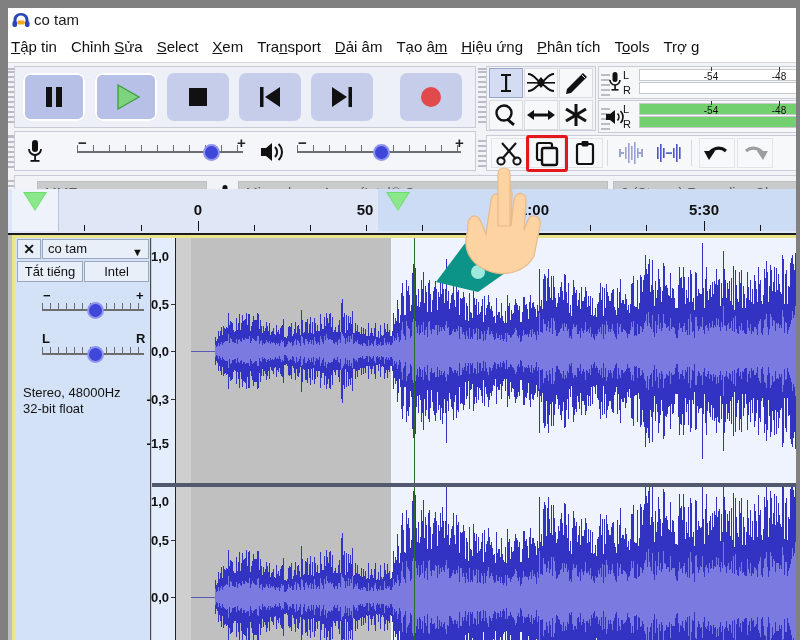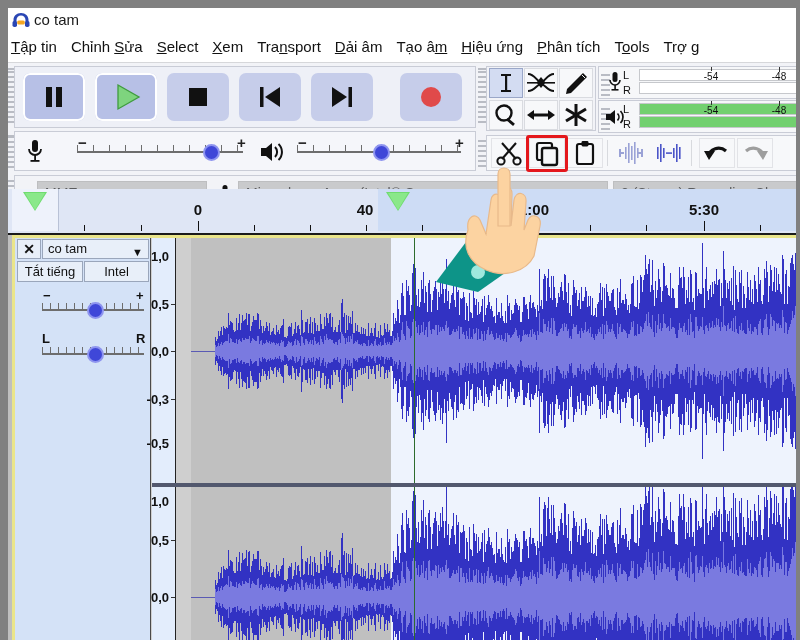--- a/index.html
+++ b/index.html
@@ -482,21 +482,21 @@
     </div>
   </div>
 
   <div class="ruler">
     <div class="ruler-head-box"></div>
     <div class="ruler-sel" style="left:374px;width:418px;"></div>
     <div class="pin-tri" style="left:19px;top:3px;"></div>
     <div class="pin-tri" style="left:382px;top:3px;"></div>
 
     <div class="rl-label" style="left:194px;">0</div>
-    <div class="rl-label" style="left:361px;">40</div>
+    <div class="rl-label" style="left:361px;">50</div>
     <div class="rl-label" style="left:530px;">1:00</div>
     <div class="rl-label" style="left:700px;">5:30</div>
 
     <div class="rl-tick" style="left:194px;top:32px;height:10px;"></div>
     <div class="rl-tick" style="left:530px;top:32px;height:10px;"></div>
     <div class="rl-tick" style="left:700px;top:32px;height:10px;"></div>
     <div class="rl-tick" style="left:80px;top:36px;height:6px;"></div>
     <div class="rl-tick" style="left:137px;top:36px;height:6px;"></div>
     <div class="rl-tick" style="left:250px;top:36px;height:6px;"></div>
     <div class="rl-tick" style="left:306px;top:36px;height:6px;"></div>
@@ -527,31 +527,35 @@
         <div class="slider-ticks" style="left:27px;top:65px;width:102px;background-image:repeating-linear-gradient(to right,#6d6d6d 0px,#6d6d6d 1px,transparent 1px,transparent 8px);height:7px;"></div>
         <div class="slider-track" style="left:27px;top:71px;width:102px;"></div>
         <div class="slider-thumb" style="left:72px;top:64px;"></div>
 
         <div class="pan-lbl" style="left:27px;top:93px;">L</div>
         <div class="pan-lbl" style="left:121px;top:93px;">R</div>
         <div class="slider-ticks" style="left:27px;top:109px;width:102px;background-image:repeating-linear-gradient(to right,#6d6d6d 0px,#6d6d6d 1px,transparent 1px,transparent 8px);height:7px;"></div>
         <div class="slider-track" style="left:27px;top:115px;width:102px;"></div>
         <div class="slider-thumb" style="left:72px;top:108px;"></div>
 
+        <div class="track-info">
+          <div>Stereo, 48000Hz</div>
+          <div>32-bit float</div>
+        </div>
       </div>
 
       <div class="vruler" style="left:137px;top:0;height:245px;">
         <div class="vr-num" style="top:18px;">1,0</div>
         <div class="vr-num" style="top:66px;">0,5</div>
         <div class="vr-dash" style="top:66px;"></div>
         <div class="vr-num" style="top:113px;">0,0</div>
         <div class="vr-dash" style="top:113px;"></div>
         <div class="vr-num" style="top:161px;">-0,3</div>
         <div class="vr-dash" style="top:161px;"></div>
-        <div class="vr-num" style="top:205px;">-0,5</div>
+        <div class="vr-num" style="top:205px;">-1,5</div>
       </div>
 
       <div class="wave-clip" style="left:176px;top:0;width:613px;height:245px;">
         <div class="wave-bg-unsel" style="left:0;width:613px;"></div>
         <div class="wave-bg-sel" style="left:0;width:200px;"></div>
         <div class="zeroline" style="left:0;top:113px;width:613px;"></div>
         <svg id="wave1" width="613" height="245" style="position:absolute;left:0;top:0;">
             <path d="M24 98.89139093385589L24 127.10860906614411M25 103.08009035234636L25 122.91990964765364M26 101.37591872739522L26 124.62408127260478M27 92.79336001480586L27 133.20663998519416M28 98.17771330467839L28 127.82228669532161M29 93.46489988959954L29 132.53510011040046M30 88.70988763331817L30 137.29011236668183M31 97.10737772494902L31 128.89262227505097M32 87.90432144528766L32 138.09567855471235M33 90.28137969389692L33 135.71862030610308M34 91.33993096905668L34 134.6600690309433M35 89.34848441879893L35 136.65151558120107M36 90.12538037548711L36 135.8746196245129M37 74.58857031035733L37 151.41142968964266M38 87.48279893278884L38 138.51720106721115M39 82.91597681780596L39 143.08402318219404M40 83.75894093357103L40 142.241059066429M41 84.71068358285498L41 141.28931641714502M42 91.6489538488664L42 134.3510461511336M43 93.67526691282782L43 132.32473308717218M44 93.17940247780786L44 132.82059752219214M45 80.26522530411745L45 145.73477469588255M46 91.59666692779281L46 134.4033330722072M47 84.61976085980511L47 141.38023914019487M48 75.92180691435946L48 150.07819308564052M49 91.67295160835285L49 134.32704839164714M50 85.16057020493598L50 140.839429795064M51 77.40365638055474L51 148.59634361944526M52 83.06040279253514L52 142.93959720746486M53 82.18488487861865L53 143.81511512138135M54 80.90863069430102L54 145.09136930569898M55 74.99941411003019L55 151.0005858899698M56 87.29403475199388L56 138.70596524800612M57 75.9706079582935L57 150.0293920417065M58 75.67921683377489L58 150.3207831662251M59 92.61546298400046L59 133.38453701599954M60 87.91271557197989L60 138.08728442802013M61 83.8893498612141L61 142.1106501387859M62 77.55073600211635L62 148.44926399788363M63 81.75772338935116L63 144.24227661064884M64 82.2995174024492L64 143.7004825975508M65 81.89827613120008L65 144.10172386879992M66 75.48047404311761L66 150.51952595688238M67 75.68742330903095L67 150.31257669096905M68 91.01800372652872L68 134.98199627347128M69 82.32982579860361L69 143.67017420139638M70 87.60023307535974L70 138.39976692464026M71 95.27680272214832L71 130.72319727785168M72 88.24438428341827L72 137.75561571658173M73 92.74412796241776L73 133.25587203758224M74 90.03422561199311L74 135.96577438800688M75 84.27338067460964L75 141.72661932539035M76 87.90926194431754L76 138.09073805568246M77 92.64955054851269L77 133.3504494514873M78 85.03013980730054L78 140.96986019269946M79 96.58117058331712L79 129.41882941668288M80 93.514391989816L80 132.485608010184M81 92.57047654083908L81 133.42952345916092M82 89.79921267875271L82 136.20078732124728M83 96.38777403259489L83 129.6122259674051M84 97.19370849561287L84 128.80629150438713M85 87.08454818635124L85 138.91545181364876M86 94.05697444365948L86 131.94302555634053M87 91.73033100713053L87 134.26966899286947M88 95.8379132853725L88 130.16208671462752M89 90.22603779525205L89 135.77396220474796M90 87.65817765053376L90 138.34182234946624M91 86.58983932761024L91 139.41016067238976M92 81.14639141572609L92 144.8536085842739M93 99.49965581949387L93 126.50034418050613M94 99.15702963002617L94 126.84297036997383M95 99.59779833583322L95 126.40220166416678M96 98.19578253199232L96 127.80421746800768M97 89.04489827442315L97 136.95510172557687M98 87.9483514740427L98 138.05164852595732M99 88.65261078707246L99 137.34738921292754M100 84.9231437833792L100 141.0768562166208M101 98.34944043219379L101 127.65055956780621M102 95.91186060009693L102 130.08813939990307M103 90.9090962546824L103 135.0909037453176M104 84.10477419009608L104 141.89522580990393M105 94.70333343341794L105 131.29666656658208M106 87.6430388493485L106 138.3569611506515M107 86.54184303073765L107 139.45815696926235M108 91.4759192544836L108 134.52408074551641M109 96.74014028327987L109 129.25985971672011M110 71.62468902801774L110 154.37531097198226M111 81.93780343583788L111 144.06219656416212M112 94.79972267100526L112 131.20027732899473M113 94.41370757484813L113 131.58629242515187M114 83.85742208463033L114 142.14257791536969M115 84.46256742843079L115 141.5374325715692M116 81.05917717975751L116 144.9408228202425M117 94.83018166522497L117 131.16981833477502M118 86.0041308850629L118 139.99586911493708M119 79.21272385857513L119 146.78727614142485M120 94.84442760204894L120 131.15557239795106M121 84.10401255787562L121 141.89598744212438M122 95.6911768747801L122 130.3088231252199M123 80.38045919676247L123 145.61954080323753M124 85.1916323940894L124 140.8083676059106M125 92.90212777369881L125 133.0978722263012M126 86.79793591845646L126 139.20206408154354M127 93.4153489989641L127 132.5846510010359M128 93.24798195757592L128 132.75201804242408M129 76.09239000057806L129 149.90760999942194M130 86.11356601872671L130 139.88643398127329M131 91.1642381967193L131 134.8357618032807M132 90.84871123931148L132 135.15128876068852M133 79.27247398146795L133 146.72752601853205M134 87.6720499661818L134 138.3279500338182M135 74.65123154539451L135 151.34876845460548M136 79.93346495214153L136 146.06653504785845M137 85.1489038395126L137 140.8510961604874M138 76.24432043941525L138 149.75567956058475M139 75.40871436700613L139 150.59128563299387M140 88.57535466353607L140 137.42464533646393M141 78.63111878312301L141 147.36888121687699M142 93.52692838501078L142 132.4730716149892M143 91.7624561313462L143 134.2375438686538M144 89.44667096152034L144 136.55332903847966M145 93.55181298661994L145 132.44818701338005M146 93.5083639314077L146 132.4916360685923M147 86.76918228789404L147 139.23081771210596M148 82.4383270569143L148 143.56167294308568M149 93.70035541830103L149 132.29964458169897M150 64.93829549394007L150 161.06170450605993M151 60.53023767357833L151 165.4697623264217M152 78.6670339239139L152 147.3329660760861M153 75.31302463466488L153 150.68697536533512M154 94.74540214509511L154 131.2545978549049M155 76.67026961987952L155 149.32973038012048M156 92.24780332912255L156 133.75219667087745M157 77.89920772723639L157 148.1007922727636M158 85.21493117863581L158 140.78506882136418M159 78.94158816437407L159 147.05841183562592M160 85.93011469065357L160 140.06988530934643M161 73.06025824232776L161 152.93974175767224M162 95.48459267339358L162 130.5154073266064M163 95.02526082083733L163 130.97473917916267M164 85.22494028054533L164 140.77505971945467M165 93.18322581596654L165 132.81677418403348M166 86.58188260019766L166 139.41811739980233M167 94.20715701770213L167 131.79284298229788M168 94.24540715790599L168 131.754592842094M169 95.83778584169079L169 130.1622141583092M170 89.15695022177958L170 136.8430497782204M171 96.31309619340003L171 129.68690380659996M172 90.1926960696864L172 135.8073039303136M173 95.59380087768217L173 130.40619912231784M174 91.35969283661294L174 134.64030716338706M175 98.16577786174022L175 127.83422213825978M176 97.82069216272804L176 128.17930783727198M177 85.01616420295L177 140.98383579705M178 98.4162843297775L178 127.5837156702225M179 95.0791877209832L179 130.92081227901681M180 89.89111802578519L180 136.1088819742148M181 95.08517502511944L181 130.91482497488056M182 97.68773856214733L182 128.31226143785267M183 90.43777345937751L183 135.56222654062248M184 85.28550970575904L184 140.71449029424096M185 98.70949525243864L185 127.29050474756136M186 98.55546983228852L186 127.44453016771148M187 92.77025890861087L187 133.22974109138914M188 99.50699663487343L188 126.49300336512657M189 86.50232245651104L189 139.49767754348895M190 96.59294192895707L190 129.40705807104294M191 98.36520351089204L191 127.63479648910796M192 96.8975675912609L192 129.1024324087391M193 85.07697861608617L193 140.92302138391383M194 90.8843142842584L194 135.11568571574162M195 94.01540370914914L195 131.98459629085085M196 85.98807152190233L196 140.01192847809767M197 93.50219343810102L197 132.49780656189898M198 92.14038235677502L198 133.85961764322496M199 98.24963949280577L199 127.75036050719423M200 97.73109182522624L200 128.26890817477374M201 92.94967032912025L201 133.05032967087973M202 75.23791391911439L202 150.7620860808856M203 85.54213839958112L203 140.45786160041888M204 80.23175827440889L204 145.7682417255911M205 82.91976329342845L205 143.08023670657155M206 61.867224411751614L206 164.1327755882484M207 71.22319068963972L207 154.77680931036028M208 85.33183014243608L208 140.66816985756392M209 76.77897647553606L209 149.22102352446393M210 54.53298342101942L210 171.46701657898058M211 44.62260324299514L211 181.37739675700487M212 57.88665950804113L212 168.11334049195887M213 76.63586456978283L213 149.36413543021717M214 77.27026104300865L214 148.72973895699135M215 41.96438509406519L215 184.0356149059348M216 53.24341854769977L216 172.75658145230022M217 48.44879443700623L217 177.55120556299377M218 56.915429438133145L218 169.08457056186685M219 73.01481638381009L219 152.98518361618991M220 66.51843042335628L220 159.48156957664372M221 34.999486054957L221 191.000513945043M222 26.187010825025112L222 199.8129891749749M223 2.3981831827724136L223 223.6018168172276M224 29.95409931429549L224 196.0459006857045M225 56.675847482632435L225 169.32415251736757M226 67.78123273134653L226 158.21876726865347M227 51.45470230571643L227 174.54529769428356M228 68.92347615127441L228 157.07652384872557M229 63.84108318391193L229 162.15891681608807M230 41.98624976334379L230 184.01375023665622M231 50.582818402854905L231 175.4171815971451M232 34.164810676490774L232 191.8351893235092M233 64.90822012083308L233 161.09177987916692M234 47.910243154986276L234 178.0897568450137M235 54.27698793150938L235 171.72301206849062M236 73.82522176336283L236 152.17477823663717M237 44.58613929869429L237 181.4138607013057M238 41.957239192640344L238 184.04276080735966M239 55.707320092957104L239 170.2926799070429M240 73.75750703252751L240 152.2424929674725M241 61.923273325517584L241 164.07672667448242M242 52.791138369232904L242 173.2088616307671M243 48.71334318743732L243 177.28665681256268M244 43.40112645019779L244 182.5988735498022M245 50.989604220108795L245 175.0103957798912M246 71.50576309580097L246 154.49423690419903M247 54.35146567488255L247 171.64853432511745M248 59.21073564644384L248 166.78926435355618M249 44.254786499486414L249 181.7452135005136M250 56.189660851884106L250 169.8103391481159M251 39.90818343486437L251 186.09181656513562M252 50.931624828326356L252 175.06837517167364M253 65.16981851851003L253 160.83018148148997M254 51.31120814855677L254 174.68879185144323M255 20.910304025822725L255 205.0896959741773M256 62.682512012005745L256 163.31748798799424M257 53.08523087381848L257 172.9147691261815M258 70.91646650956854L258 155.08353349043148M259 64.52099144305157L259 161.47900855694843M260 57.43726992103894L260 168.56273007896107M261 55.32989346611091L261 170.67010653388908M262 44.21692520900798L262 181.78307479099203M263 62.256016078794545L263 163.74398392120546M264 69.35517778289349L264 156.6448222171065M265 45.86840855069248L265 180.1315914493075M266 54.24282659430451L266 171.75717340569548M267 51.671102036062834L267 174.32889796393715M268 76.71755098989922L268 149.28244901010078M269 59.69078462681567L269 166.30921537318432M270 61.00935741267602L270 164.99064258732398M271 59.72940373730896L271 166.27059626269104M272 54.12306089985751L272 171.8769391001425M273 59.29288977927919L273 166.7071102207208M274 82.20594585659299L274 143.794054143407M275 65.04109507434325L275 160.95890492565675M276 68.25224394305658L276 157.74775605694342M277 83.4095762628862L277 142.59042373711378M278 55.481662419171876L278 170.51833758082813M279 74.09864562830032L279 151.90135437169968M280 74.96197816926684L280 151.03802183073316M281 79.80813465502536L281 146.19186534497464M282 53.32334803580195L282 172.67665196419804M283 60.346997660820136L283 165.65300233917986M284 67.30478869166706L284 158.69521130833294M285 61.34819753562038L285 164.6518024643796M286 76.91228666159768L286 149.08771333840232M287 63.71114674440893L287 162.28885325559108M288 75.71666000494658L288 150.28333999505344M289 74.04857862482532L289 151.95142137517468M290 67.69734210930163L290 158.30265789069836M291 61.075981147247155L291 164.92401885275285M292 84.42322467442648L292 141.57677532557352M293 58.24441334887515L293 167.75558665112484M294 76.6096268405092L294 149.39037315949082M295 69.53747834579798L295 156.46252165420202M296 67.1537996056599L296 158.8462003943401M297 56.99580512181709L297 169.00419487818291M298 64.24541087135799L298 161.754589128642M299 70.53174174044568L299 155.46825825955432M300 68.02249521789608L300 157.97750478210392M301 73.23381378191829L301 152.7661862180817M302 78.75272536890786L302 147.24727463109213M303 77.8524469681561L303 148.1475530318439M304 85.34748315827167L304 140.65251684172833M305 59.99064932952386L305 166.00935067047612M306 76.99406682446471L306 149.0059331755353M307 73.97873274887971L307 152.0212672511203M308 74.0860846880774L308 151.9139153119226M309 80.31081527899207L309 145.68918472100793M310 64.81268172047285L310 161.18731827952715M311 77.66654413082023L311 148.33345586917977M312 82.87737183996998L312 143.12262816003002M313 84.80381666911379L313 141.1961833308862M314 72.56652937990788L314 153.43347062009212M315 85.26929135327285L315 140.73070864672715M316 57.47014731936897L316 168.52985268063102M317 67.85077375360672L317 158.14922624639328M318 65.22648473131909L318 160.7735152686809M319 82.30386161601695L319 143.69613838398305M320 72.30491729978156L320 153.69508270021845M321 76.05714356534617L321 149.94285643465383M322 75.36307518732136L322 150.63692481267864M323 67.38883430454419L323 158.6111656954558M324 61.34768427550384L324 164.65231572449616M325 64.53000622832596L325 161.46999377167404M326 66.62395015763877L326 159.37604984236123M327 72.49646994304786L327 153.50353005695214M328 68.19059392491383L328 157.80940607508617M329 84.31070330064395L329 141.68929669935605M330 84.16954986131651L330 141.8304501386835M331 74.0855888094201L331 151.9144111905799M332 59.02683384717773L332 166.97316615282227M333 58.93493518716217L333 167.06506481283782M334 67.29581745862339L334 158.7041825413766M335 65.9710943534634L335 160.0289056465366M336 71.47201088451159L336 154.52798911548842M337 81.13661314481641L337 144.8633868551836M338 64.30187212091455L338 161.69812787908546M339 56.515754384904525L339 169.48424561509546M340 69.531534903897L340 156.468465096103M341 64.72995762524894L341 161.27004237475106M342 64.41496153137484L342 161.58503846862516M343 68.60500171422066L343 157.39499828577934M344 71.47101691682542L344 154.52898308317458M345 78.65247493204275L345 147.34752506795724M346 66.92923808685742L346 159.07076191314258M347 72.82123999400847L347 153.17876000599153M348 30.963752641750702L348 195.03624735824928M349 68.32702083965708L349 157.67297916034292M350 61.88742787116571L350 164.1125721288343M351 71.38776602183009L351 154.6122339781699M352 40.8029730865282L352 185.1970269134718M353 35.61624224818905L353 190.38375775181095M354 38.08670553722848L354 187.91329446277152M355 63.13723635127895L355 162.86276364872106M356 40.227121901056094L356 185.77287809894392M357 31.06760257092239L357 194.9323974290776M358 49.174614689203985L358 176.825385310796M359 60.46438483472493L359 165.53561516527506M360 37.842794313272435L360 188.15720568672756M361 62.26333717963733L361 163.73666282036265M362 37.610605932816966L362 188.38939406718305M363 48.63459038775325L363 177.36540961224676M364 59.72144120857416L364 166.27855879142584M365 68.97420931919261L365 157.0257906808074M366 65.45912794190326L366 160.54087205809674M367 55.24708942892369L367 170.7529105710763M368 59.23923943065875L368 166.76076056934124M369 49.028071225891146L369 176.97192877410885M370 44.01151596805259L370 181.9884840319474M371 52.52329508089599L371 173.476704919104M372 62.499543719166184L372 163.50045628083382M373 36.390389850469234L373 189.60961014953077M374 37.45239910124545L374 188.54760089875455M375 53.79813629941694L375 172.20186370058306M376 65.05043381944691L376 160.9495661805531M377 45.270800683024206L377 180.72919931697578M378 75.24722287892732L378 150.75277712107268M379 66.96710990185926L379 159.03289009814074M380 77.93907238642166L380 148.06092761357834M381 56.874075471507474L381 169.12592452849253M382 42.386539582898536L382 183.61346041710146M383 48.51050884922225L383 177.48949115077775M384 54.918024020308444L384 171.08197597969155M385 52.114992551083354L385 173.88500744891664M386 67.76467329788433L386 158.23532670211569M387 62.09142418156208L387 163.90857581843792M388 55.41710579919856L388 170.58289420080143M389 70.76638873409681L389 155.2336112659032M390 49.107518614840636L390 176.89248138515936M391 63.473965750355134L391 162.52603424964485M392 63.09458886916688L392 162.90541113083313M393 58.586988316527666L393 167.41301168347235M394 48.64383991472306L394 177.35616008527694M395 52.84542544063609L395 173.1545745593639M396 68.74607073842327L396 157.25392926157673M397 57.670334456514084L397 168.32966554348593M398 68.35584634629389L398 157.6441536537061M399 57.9870407009507L399 168.0129592990493M400 76.87263462969588L400 149.12736537030412M401 60.074319854493616L401 165.9256801455064M402 78.24390519350305L402 147.75609480649695M403 77.25522076034618L403 148.74477923965384M404 70.17877340105706L404 155.82122659894293M405 79.25103660874615L405 146.74896339125385M406 65.71097641535088L406 160.2890235846491M407 63.74281807016184L407 162.25718192983817M408 54.744291929417415L408 171.25570807058259M409 45.04120535952627L409 180.95879464047374M410 62.24757944539299L410 163.752420554607M411 49.416165915358874L411 176.58383408464113M412 77.65933040837527L412 148.34066959162473M413 49.647078506581714L413 176.35292149341828M414 69.82084206788234L414 156.17915793211768M415 45.65100288044164L415 180.34899711955836M416 53.68802164652165L416 172.31197835347837M417 57.99669436988988L417 168.0033056301101M418 62.507894628248245L418 163.49210537175176M419 62.580661740128356L419 163.41933825987164M420 55.49152932523099L420 170.508470674769M421 52.245505700252814L421 173.7544942997472M422 51.41754877972828L422 174.5824512202717M423 68.83377419792421L423 157.1662258020758M424 72.47284837941055L424 153.52715162058945M425 76.94632846367597L425 149.05367153632403M426 50.33806556948361L426 175.6619344305164M427 69.9937871431859L427 156.0062128568141M428 53.998109234782454L428 172.00189076521755M429 40.61620839847578L429 185.38379160152422M430 64.50041405772545L430 161.49958594227456M431 62.185474961902955L431 163.81452503809703M432 62.21580863778875L432 163.78419136221126M433 65.56481154207145L433 160.43518845792855M434 56.37074206290075L434 169.62925793709925M435 61.46872943874072L435 164.53127056125928M436 72.07754825115613L436 153.92245174884386M437 67.08568037909798L437 158.914319620902M438 74.72357589975066L438 151.27642410024936M439 65.91452679529982L439 160.08547320470018M440 45.575900529443246L440 180.42409947055677M441 45.046721364529716L441 180.95327863547027M442 37.521964628682525L442 188.47803537131747M443 68.1843180433089L443 157.8156819566911M444 69.0923194301788L444 156.9076805698212M445 68.81318824868177L445 157.18681175131823M446 42.01625456059732L446 183.9837454394027M447 71.37982635559158L447 154.62017364440842M448 64.55046098203186L448 161.44953901796814M449 37.19600347204903L449 188.80399652795097M450 39.15235869939134L450 186.84764130060864M451 54.41831227457568L451 171.58168772542433M452 41.580137958739144L452 184.41986204126084M453 37.22558712534324L453 188.77441287465678M454 17.18477158126754L454 208.81522841873246M455 30.575475266679888L455 195.4245247333201M456 36.46583155096893L456 189.53416844903109M457 26.228294991546647L457 199.77170500845335M458 20.74939991857967L458 205.25060008142032M459 53.84026090190735L459 172.15973909809264M460 47.438912112594565L460 178.56108788740545M461 21.52842541301432L461 204.4715745869857M462 51.93504569499561L462 174.0649543050044M463 68.22935735992816L463 157.77064264007186M464 42.71957456695952L464 183.28042543304048M465 60.11021278386546L465 165.88978721613455M466 51.61117648035403L466 174.38882351964597M467 31.344579820319524L467 194.65542017968048M468 40.876971555304195L468 185.12302844469582M469 49.016136239787365L469 176.98386376021264M470 63.583973522935274L470 162.41602647706472M471 52.81754834809462L471 173.18245165190538M472 24.99028723302564L472 201.00971276697436M473 27.561116632047813L473 198.4388833679522M474 48.455087720537534L474 177.54491227946247M475 47.18216233656058L475 178.81783766343943M476 50.48853325496247L476 175.51146674503752M477 57.43791395517111L477 168.5620860448289M478 57.91652549188256L478 168.08347450811743M479 35.268920577884145L479 190.73107942211584M480 59.562272534113L480 166.437727465887M481 49.875078476318166L481 176.12492152368185M482 50.746696699086975L482 175.25330330091302M483 59.913469996380435L483 166.08653000361957M484 69.98280193448494L484 156.01719806551506M485 69.70469622417292L485 156.29530377582708M486 70.26143263292704L486 155.73856736707296M487 46.97538172272816L487 179.02461827727183M488 28.50038114694027L488 197.49961885305973M489 40.144983240482745L489 185.85501675951724M490 38.75630818788129L490 187.2436918121187M491 49.9192068833897L491 176.0807931166103M492 29.0595409381054L492 196.94045906189461M493 39.26905150792638L493 186.73094849207362M494 65.90969011116059L494 160.0903098888394M495 51.891789236861634L495 174.10821076313837M496 60.35456822117109L496 165.6454317788289M497 39.296422498340405L497 186.7035775016596M498 64.09560721613065L498 161.90439278386935M499 31.760039270630557L499 194.23996072936944M500 36.177037681576195L500 189.8229623184238M501 64.08196539445325L501 161.91803460554675M502 60.111567826963764L502 165.88843217303622M503 71.51437330531473L503 154.48562669468527M504 34.04607124650498L504 191.953928753495M505 34.672707777779166L505 191.32729222222082M506 58.09350690570797L506 167.90649309429205M507 50.98476877654287L507 175.01523122345714M508 55.325490690319526L508 170.67450930968047M509 56.45989843905906L509 169.54010156094094M510 55.78275344710721L510 170.2172465528928M511 4.65549126302443L511 221.34450873697557M512 49.56705677475206L512 176.43294322524793M513 70.12028420106937L513 155.87971579893065M514 41.042984766647976L514 184.95701523335202M515 29.262063016505735L515 196.73793698349425M516 52.77371509406055L516 173.22628490593945M517 61.99273164741307L517 164.00726835258692M518 50.96991778322308L518 175.03008221677692M519 46.639872636291415L519 179.36012736370859M520 58.60639129681457L520 167.39360870318544M521 44.341998528068586L521 181.6580014719314M522 55.897402761056966L522 170.10259723894302M523 42.78041776777543L523 183.21958223222458M524 46.283988676185245L524 179.71601132381477M525 31.14064066851914L525 194.85935933148085M526 47.39461562013567L526 178.60538437986435M527 42.44897819466861L527 183.5510218053314M528 41.14828594195305L528 184.85171405804695M529 67.66276647431013L529 158.33723352568987M530 45.10658930110601L530 180.893410698894M531 60.04796408897351L531 165.95203591102648M532 13.338854954072431L532 212.66114504592758M533 31.293423669763584L533 194.70657633023643M534 41.61659596210839L534 184.3834040378916M535 60.10243174456521L535 165.8975682554348M536 44.85217834110695L536 181.14782165889306M537 51.01965306638623L537 174.98034693361376M538 42.87586874098061L538 183.1241312590194M539 62.829865595178234L539 163.17013440482177M540 40.409218813591394L540 185.5907811864086M541 66.53312661267275L541 159.46687338732727M542 28.422386839825805L542 197.5776131601742M543 72.24736127167213L543 153.75263872832787M544 32.19524839178199L544 193.804751608218M545 47.48198862538753L545 178.51801137461246M546 60.854100158360815L546 165.1458998416392M547 63.69922323245311L547 162.3007767675469M548 34.40365320675953L548 191.59634679324046M549 44.70141663441389L549 181.29858336558613M550 32.25899833013567L550 193.74100166986432M551 70.18866933029997L551 155.81133066970003M552 47.765932561841794L552 178.2340674381582M553 55.66699364274605L553 170.33300635725396M554 70.46780563442275L554 155.53219436557725M555 60.0255677608754L555 165.9744322391246M556 34.172024602965806L556 191.8279753970342M557 48.791429264216234L557 177.20857073578378M558 62.29391473202045L558 163.70608526797955M559 41.79080630793058L559 184.20919369206942M560 64.39696083640824L560 161.60303916359175M561 50.549139971469536L561 175.45086002853046M562 66.27314132288421L562 159.72685867711579M563 36.87004042276527L563 189.12995957723473M564 42.945798711317494L564 183.05420128868252M565 51.08385094452696L565 174.91614905547306M566 64.235090585879L566 161.764909414121M567 29.324349390266363L567 196.67565060973362M568 45.851679694009675L568 180.14832030599032M569 41.6463068448802L569 184.3536931551198M570 62.72066614893452L570 163.27933385106547M571 66.13518239087743L571 159.86481760912255M572 57.28670827619934L572 168.71329172380067M573 31.040390311495372L573 194.95960968850463M574 39.586668187096905L574 186.4133318129031M575 23.375587775759854L575 202.62441222424013M576 33.73701929480106L576 192.26298070519894M577 64.15036229734041L577 161.8496377026596M578 48.16763851305069L578 177.8323614869493M579 26.636115924685228L579 199.3638840753148M580 32.130776335395865L580 193.86922366460414M581 53.12024567110219L581 172.8797543288978M582 44.4025251877745L582 181.5974748122255M583 28.812983426484408L583 197.1870165735156M584 54.32282144921018L584 171.67717855078982M585 30.4781218514306L585 195.52187814856939M586 52.026342488514565L586 173.97365751148544M587 35.843287540322905L587 190.1567124596771M588 45.722856577183876L588 180.27714342281612M589 53.61505679171375L589 172.38494320828624M590 55.66451594294112L590 170.33548405705886M591 17.37278989792361L591 208.6272101020764M592 20.707056872947675L592 205.29294312705233M593 65.78085313856269L593 160.2191468614373M594 36.06971608804696L594 189.93028391195304M595 31.81435793431136L595 194.18564206568863M596 66.37046028013793L596 159.62953971986207M597 47.602370640397666L597 178.39762935960232M598 49.018549925141414L598 176.98145007485857M599 24.569267554297184L599 201.4307324457028M600 20.084770564214466L600 205.91522943578553M601 16.830340039622513L601 209.1696599603775M602 25.575267438753727L602 200.4247325612463M603 31.681768225167417L603 194.31823177483258M604 14.976639099766473L604 211.0233609002335M605 58.348530651447184L605 167.6514693485528M606 0.29999999999999716L606 225.7M607 24.05127734514555L607 201.94872265485446M608 45.759933870846794L608 180.2400661291532M609 58.94598614278699L609 167.05401385721302M610 20.38966489891247L610 205.61033510108751M611 31.665195508175458L611 194.33480449182454M612 59.6776034874979L612 166.3223965125021" stroke="#3232c3" stroke-width="1" shape-rendering="crispEdges"></path>
             <path d="M24 106.70244876423789L24 119.29755123576211M25 109.07222856910916L25 116.92777143089084M26 107.90535500244056L26 118.09464499755944M27 105.1784713594392L27 120.8215286405608M28 107.93571166522834L28 118.06428833477166M29 105.97126645921222L29 120.02873354078778M30 104.22865200055885L30 121.77134799944115M31 107.48822020586715L31 118.51177979413285M32 104.8604067508272L32 121.1395932491728M33 104.21919763870218L33 121.78080236129782M34 103.26207772003926L34 122.73792227996074M35 102.7846951906265L35 123.2153048093735M36 102.98650626285823L36 123.01349373714177M37 95.58207668114633L37 130.41792331885367M38 105.09235715423918L38 120.90764284576082M39 99.60041174270305L39 126.39958825729695M40 100.93274647005192L40 125.06725352994808M41 104.08724439184755L41 121.91275560815245M42 104.36141430344902L42 121.63858569655098M43 104.96675284749946L43 121.03324715250054M44 104.97358548506524L44 121.02641451493476M45 100.5311741047693L45 125.4688258952307M46 105.54399182593781L46 120.45600817406219M47 102.49145957732135L47 123.50854042267865M48 101.28202345157064L48 124.71797654842936M49 103.3180131456346L49 122.6819868543654M50 104.40051497161667L50 121.59948502838333M51 99.68010451734403L51 126.31989548265597M52 102.28576949171924L52 123.71423050828076M53 102.32694248319524L53 123.67305751680476M54 99.8358669473462L54 126.1641330526538M55 100.99599965813378L55 125.00400034186622M56 101.40497101192997L56 124.59502898807003M57 101.34596695795771L57 124.65403304204229M58 97.67680936613763L58 128.32319063386237M59 105.45262196644379L59 120.54737803355621M60 102.77043560898227L60 123.22956439101773M61 99.7804862668965L61 126.2195137331035M62 101.3298384464135L62 124.6701615535865M63 102.08533366705952L63 123.91466633294048M64 103.18733077347831L64 122.81266922652169M65 102.94910217263305L65 123.05089782736695M66 98.35679961681909L66 127.64320038318091M67 97.81151880392875L67 128.18848119607125M68 105.71919989653534L68 120.28080010346466M69 102.98161120335901L69 123.01838879664099M70 102.15428053528963L70 123.84571946471037M71 107.268238145665L71 118.731761854335M72 105.03931544443566L72 120.96068455556434M73 105.55982534208948L73 120.44017465791052M74 105.16660845358628L74 120.83339154641372M75 102.1397165611116L75 123.8602834388884M76 104.37033759010492L76 121.62966240989508M77 105.48273699630032L77 120.51726300369968M78 102.60046582704697L78 123.39953417295303M79 106.00417945406622L79 119.99582054593378M80 104.3338932426557L80 121.6661067573443M81 104.61540359338356L81 121.38459640661644M82 104.08673562466855L82 121.91326437533145M83 105.38622997754061L83 120.61377002245939M84 107.08367204022845L84 118.91632795977155M85 104.96351054508888L85 121.03648945491112M86 105.67766889271846L86 120.32233110728154M87 105.06308802822954L87 120.93691197177046M88 107.80260576147145L88 118.19739423852855M89 105.31178820797405L89 120.68821179202595M90 102.07854363413071L90 123.92145636586929M91 103.96510983365158L91 122.03489016634842M92 103.05252945598045L92 122.94747054401955M93 108.87857631175842L93 117.12142368824158M94 108.78439665179575L94 117.21560334820425M95 108.3025229701165L95 117.6974770298835M96 106.20821199629799L96 119.79178800370201M97 102.63706688003849L97 123.36293311996151M98 104.4522629901248L98 121.5477370098752M99 105.24543208462265L99 120.75456791537735M100 104.00725848773578L100 121.99274151226422M101 107.54048654414365L101 118.45951345585635M102 106.96279121786694L102 119.03720878213306M103 103.13199331513736L103 122.86800668486264M104 101.03774383779525L104 124.96225616220475M105 107.43270713101676L105 118.56729286898324M106 101.72721040880353L106 124.27278959119647M107 102.54824700495305L107 123.45175299504695M108 104.95515499360009L108 121.04484500639991M109 107.60168048839672L109 118.39831951160328M110 98.28472652814573L110 127.71527347185427M111 99.34417360842502L111 126.65582639157498M112 104.72921277963744L112 121.27078722036256M113 107.09071160789681L113 118.90928839210319M114 101.39378768593338L114 124.60621231406662M115 101.0076906915148L115 124.9923093084852M116 103.0475984460815L116 122.9524015539185M117 106.01355550704245L117 119.98644449295755M118 103.50686307954933L118 122.49313692045067M119 101.6849073112275L119 124.3150926887725M120 106.46233334583403L120 119.53766665416597M121 102.26410657687568L121 123.73589342312432M122 106.7202583592894L122 119.2797416407106M123 98.6802582174791L123 127.3197417825209M124 103.21628936812029L124 122.78371063187971M125 106.3126975171118L125 119.6873024828882M126 105.04898932100723L126 120.95101067899277M127 104.00411565521239L127 121.99588434478761M128 106.77067103129065L128 119.22932896870935M129 97.62032242053763L129 128.37967757946237M130 101.37549532165228L130 124.62450467834772M131 103.57600892113628L131 122.42399107886372M132 106.15517916327713L132 119.84482083672287M133 97.94184863698986L133 128.05815136301013M134 102.31970888167054L134 123.68029111832946M135 95.8319898826886L135 130.1680101173114M136 100.05490602472732L136 125.94509397527268M137 101.96976866229862L137 124.03023133770138M138 101.3404459344382L138 124.6595540655618M139 100.66156707872814L139 125.33843292127186M140 102.31111554779733L140 123.68888445220267M141 101.6791242489603L141 124.3208757510397M142 104.66512778144869L142 121.33487221855131M143 106.2232159918154L143 119.7767840081846M144 104.32096320263511L144 121.67903679736489M145 104.1245238064637L145 121.8754761935363M146 106.85176523854399L146 119.14823476145601M147 101.94514495274984L147 124.05485504725016M148 101.4170651598955L148 124.5829348401045M149 104.85678346851213L149 121.14321653148787M150 93.92733471082406L150 132.07266528917594M151 96.32411528510117L151 129.6758847148988M152 97.50150082561919L152 128.4984991743808M153 100.02119327990903L153 125.97880672009097M154 105.76786012998181L154 120.23213987001819M155 99.63096478699426L155 126.36903521300574M156 103.83672853143052L156 122.16327146856948M157 97.55210851845227L157 128.44789148154774M158 103.87092048465259L158 122.12907951534741M159 98.2825090286274L159 127.7174909713726M160 101.28980721279508L160 124.71019278720492M161 96.14057091830749L161 129.8594290816925M162 106.30225242887045L162 119.69774757112955M163 105.06903961597848L163 120.93096038402152M164 102.77793144187511L164 123.22206855812489M165 104.16954917981623L165 121.83045082018377M166 101.83821853749511L166 124.16178146250489M167 106.46857328073831L167 119.53142671926169M168 106.19994932239771L168 119.80005067760229M169 107.09699342185718L169 118.90300657814282M170 105.74277489471001L170 120.25722510528999M171 107.66952868478262L171 118.33047131521738M172 104.59745840001526L172 121.40254159998474M173 105.08024381712676L173 120.91975618287324M174 106.05032927014574L174 119.94967072985426M175 108.18580131163348L175 117.81419868836652M176 108.05820165903936L176 117.94179834096064M177 101.86582148037287L177 124.13417851962713M178 108.0419371563456L178 117.9580628436544M179 107.48530861825894L179 118.51469138174106M180 105.24010434865127L180 120.75989565134873M181 106.02626478864414L181 119.97373521135586M182 108.29386833854778L182 117.70613166145222M183 103.16598659241733L183 122.83401340758267M184 101.37590736507757L184 124.62409263492243M185 106.74036929228981L185 119.25963070771019M186 108.46969435504192L186 117.53030564495808M187 106.24826479404265L187 119.75173520595735M188 106.98769099809098L188 119.01230900190902M189 104.32396996565608L189 121.67603003434392M190 107.56505304978334L190 118.43494695021666M191 107.48064517594489L191 118.51935482405511M192 107.236493230225L192 118.763506769775M193 100.32245950109629L193 125.67754049890371M194 105.39640544201117L194 120.60359455798883M195 106.70121679738784L195 119.29878320261216M196 103.68328232545107L196 122.31671767454893M197 105.51716539446409L197 120.48283460553591M198 104.1693190765286L198 121.8306809234714M199 107.23896515884643L199 118.76103484115357M200 107.35020184101415L200 118.64979815898585M201 105.14243762545122L201 120.85756237454878M202 98.08407712631424L202 127.91592287368576M203 103.43364049186704L203 122.56635950813296M204 100.38602974213008L204 125.61397025786992M205 101.56884480571006L205 124.43115519428994M206 95.37308989363288L206 130.62691010636712M207 99.34642528980996L207 126.65357471019004M208 103.80996129432803L208 122.19003870567197M209 101.75304841272067L209 124.24695158727933M210 92.04293616313997L210 133.95706383686002M211 84.33954473390361L211 141.6604552660964M212 96.45067550769387L212 129.54932449230614M213 98.31470334678087L213 127.68529665321913M214 101.50296782743874L214 124.49703217256126M215 83.37616077250881L215 142.62383922749117M216 88.36695989851447L216 137.63304010148553M217 90.35112748844676L217 135.64887251155324M218 91.38171600613597L218 134.61828399386403M219 99.75754885917755L219 126.24245114082245M220 98.17354343783182L220 127.82645656216818M221 83.6012570308918L221 142.39874296910818M222 80.80024347047714L222 145.19975652952286M223 68.98848857680755L223 157.01151142319245M224 83.38200133021749L224 142.6179986697825M225 89.32281286046855L225 136.67718713953144M226 94.83805969789692L226 131.16194030210306M227 86.81986262895076L227 139.18013737104923M228 96.54088564710435L228 129.45911435289565M229 95.03761225169282L229 130.96238774830718M230 86.92461634452275L230 139.07538365547725M231 93.63493980536036L231 132.36506019463963M232 83.75882907462547L232 142.24117092537455M233 97.47410449875541L233 128.5258955012446M234 91.95121011970481L234 134.0487898802952M235 89.11843553107522L235 136.88156446892478M236 99.04296282133993L236 126.95703717866007M237 83.83340259984253L237 142.16659740015749M238 82.60284024203429L238 143.3971597579657M239 91.90910661019893L239 134.09089338980107M240 95.65049086531405L240 130.34950913468595M241 91.2283360050563L241 134.77166399494368M242 91.29434710860231L242 134.70565289139768M243 91.64615783791535L243 134.35384216208465M244 86.93642607042347L244 139.06357392957653M245 87.42506581152347L245 138.57493418847653M246 97.13469368787165L246 128.86530631212835M247 86.92796872514779L247 139.0720312748522M248 94.47166604750211L248 131.5283339524979M249 88.91473126874476L249 137.08526873125524M250 92.87760300834636L250 133.12239699165366M251 88.64160478886285L251 137.35839521113715M252 90.84560719077304L252 135.15439280922698M253 92.95357025806044L253 133.04642974193956M254 86.8911811240265L254 139.1088188759735M255 82.9073034477637L255 143.0926965522363M256 89.88270327894949L256 136.1172967210505M257 88.95019302966371L257 137.0498069703363M258 97.27799340446253L258 128.72200659553747M259 97.34271277730352L259 128.65728722269648M260 95.84006635865349L260 130.15993364134653M261 93.37315931972812L261 132.62684068027187M262 90.63082651517402L262 135.36917348482598M263 94.12208927097495L263 131.87791072902505M264 94.2001766226249L264 131.7998233773751M265 91.0389110802298L265 134.9610889197702M266 93.0275153954971L266 132.97248460450288M267 87.9656204511327L267 138.03437954886732M268 100.95853164995863L268 125.04146835004137M269 88.96432369433217L269 137.03567630566783M270 89.22579598948283L270 136.77420401051717M271 96.29364155391325L271 129.70635844608674M272 93.5678349814957L272 132.43216501850432M273 96.67325276799623L273 129.32674723200375M274 101.32915315662159L274 124.67084684337841M275 93.09724680928565L275 132.90275319071435M276 98.39424293824493L276 127.60575706175507M277 100.50892364211904L277 125.49107635788096M278 89.69917687684443L278 136.30082312315557M279 100.59869291433114L279 125.40130708566886M280 99.34276913710215L280 126.65723086289785M281 100.63155712896989L281 125.36844287103011M282 90.7309667058455L282 135.2690332941545M283 95.73976683395487L283 130.26023316604514M284 94.67919768562187L284 131.3208023143781M285 89.82178176989527L285 136.17821823010473M286 101.9662501785785L286 124.0337498214215M287 90.76598889026849L287 135.2340111097315M288 101.14626612681123L288 124.85373387318877M289 101.2478137876696L289 124.7521862123304M290 93.43778179188419L290 132.5622182081158M291 95.76120632959129L291 130.2387936704087M292 102.58429039275981L292 123.41570960724019M293 93.10277387696813L293 132.89722612303188M294 101.97128926569249L294 124.02871073430751M295 95.72244677148616L295 130.27755322851382M296 92.1505736475194L296 133.8494263524806M297 88.8094167268926L297 137.1905832731074M298 97.444207178068L298 128.55579282193202M299 95.89546392799065L299 130.10453607200935M300 93.21000009058207L300 132.78999990941793M301 95.74142236270853L301 130.25857763729147M302 98.82280571460436L302 127.17719428539564M303 101.83907844206288L303 124.16092155793712M304 100.93848993624955L304 125.06151006375045M305 95.04507402980114L305 130.95492597019884M306 99.69706320039015L306 126.30293679960985M307 99.93214147342756L307 126.06785852657244M308 96.97411566093383L308 129.02588433906615M309 101.60291750274858L309 124.39708249725142M310 96.75860849656199L310 129.24139150343802M311 101.30716184906434L311 124.69283815093566M312 103.30855875775212L312 122.69144124224788M313 101.30720553402742L313 124.69279446597258M314 95.31643922445924L314 130.68356077554074M315 103.68599476554996L315 122.31400523445004M316 94.74192663982063L316 131.25807336017937M317 97.08540554599925L317 128.91459445400073M318 97.4290147178252L318 128.5709852821748M319 100.49563763529743L319 125.50436236470257M320 98.5091806597858L320 127.4908193402142M321 96.75902304184984L321 129.24097695815016M322 95.88466216147515L322 130.11533783852485M323 93.90132156811565L323 132.09867843188437M324 90.21196544106641L324 135.7880345589336M325 91.91456457196063L325 134.08543542803937M326 97.75853328089052L326 128.24146671910947M327 99.55039868042796L327 126.44960131957204M328 96.81345554522045L328 129.18654445477955M329 104.0834639732773L329 121.9165360267227M330 102.50543009296346L330 123.49456990703654M331 97.89044818653547L331 128.10955181346452M332 92.15158955129802L332 133.84841044870197M333 96.5619982211074L333 129.4380017788926M334 95.78124903601216L334 130.21875096398784M335 96.98738971542332L335 129.01261028457668M336 96.36956097911676L336 129.63043902088324M337 99.01052025133336L337 126.98947974866664M338 95.76895282724688L338 130.2310471727531M339 92.3233653233005L339 133.6766346766995M340 98.52452455385261L340 127.47547544614739M341 91.22474929413252L341 134.77525070586748M342 96.05818418505375L342 129.94181581494627M343 94.16397029891289L343 131.8360297010871M344 96.52258844964702L344 129.47741155035297M345 102.08378888458178L345 123.91621111541822M346 92.8743518257124L346 133.1256481742876M347 97.20794549196106L347 128.79205450803894M348 75.36881007595902L348 150.631189924041M349 94.15075143227077L349 131.84924856772923M350 94.32100756723489L350 131.6789924327651M351 95.08274151313844L351 130.91725848686156M352 81.05373010205231L352 144.94626989794767M353 86.0645057337134L353 139.9354942662866M354 86.34299881753924L354 139.65700118246076M355 92.58415409030589L355 133.4158459096941M356 89.20382467329881L356 136.7961753267012M357 83.21402362684314L357 142.78597637315687M358 93.60963540907872L358 132.39036459092128M359 89.99945453801121L359 136.0005454619888M360 80.25667655869626L360 145.74332344130374M361 96.09476841452533L361 129.90523158547467M362 80.33396421813922L362 145.66603578186078M363 83.40241677542821L363 142.5975832245718M364 91.60596830129398L364 134.39403169870602M365 97.9713644144586L365 128.0286355855414M366 97.85045640813448L366 128.14954359186552M367 94.73365582630585L367 131.26634417369416M368 94.46668995849701L368 131.533310041503M369 91.27394970918297L369 134.72605029081703M370 90.10907050039359L370 135.89092949960641M371 85.63936879284391L371 140.3606312071561M372 92.81070897602612L372 133.18929102397388M373 85.40961577337L373 140.59038422663M374 89.25876627976105L374 136.74123372023897M375 85.91804260771667L375 140.08195739228333M376 92.58037881328568L376 133.41962118671432M377 91.01084702819564L377 134.98915297180437M378 99.56096505109812L378 126.43903494890188M379 98.36737644108784L379 127.63262355891216M380 100.81713929907376L380 125.18286070092624M381 91.337262536012L381 134.66273746398798M382 86.05859533378361L382 139.94140466621639M383 89.06361669435383L383 136.9363833056462M384 89.04050835563399L384 136.959491644366M385 86.71967482769304L385 139.28032517230696M386 95.87755164716502L386 130.12244835283497M387 96.26788277159764L387 129.73211722840236M388 92.9433559665706L388 133.0566440334294M389 99.84926805544482L389 126.15073194455518M390 90.29177755048215L390 135.70822244951785M391 92.502851724321L391 133.497148275679M392 94.88766921521366L392 131.11233078478634M393 92.08435877375354L393 133.91564122624646M394 84.42314761316632L394 141.57685238683368M395 93.78107406725806L395 132.21892593274194M396 93.13565396421282L396 132.86434603578718M397 91.45722029739244L397 134.54277970260756M398 95.07636821627244L398 130.92363178372756M399 89.01022703646417L399 136.9897729635358M400 98.50141078320092L400 127.49858921679908M401 95.71323919607994L401 130.28676080392006M402 99.89862952421709L402 126.10137047578291M403 101.86391213052315L403 124.13608786947685M404 96.21139045204895L404 129.78860954795107M405 97.83689902567855L405 128.16310097432145M406 96.39506621169602L406 129.60493378830398M407 91.09558153253882L407 134.90441846746117M408 94.03656059280524L408 131.96343940719476M409 88.98238668685534L409 137.01761331314466M410 96.29567553962859L410 129.70432446037142M411 85.8325019573066L411 140.1674980426934M412 101.42577218647037L412 124.57422781352963M413 86.63260570900243L413 139.36739429099757M414 96.27550945850714L414 129.72449054149286M415 83.17615012094427L415 142.82384987905573M416 86.55529013548025L416 139.44470986451975M417 93.91043213648626L417 132.08956786351374M418 90.82017888531828L418 135.17982111468172M419 94.26874822612537L419 131.73125177387465M420 90.54710799726416L420 135.45289200273584M421 86.31989865947946L421 139.68010134052054M422 93.0230082175637L422 132.9769917824363M423 96.03654668100258L423 129.96345331899744M424 99.29295508879716L424 126.70704491120284M425 100.89982879681534L425 125.10017120318466M426 85.41797563219762L426 140.58202436780238M427 96.21586130674554L427 129.78413869325445M428 89.31508655517477L428 136.6849134448252M429 86.17388182658519L429 139.8261181734148M430 94.01396122889614L430 131.98603877110386M431 93.96958929593913L431 132.03041070406087M432 90.78581322055581L432 135.2141867794442M433 91.5235802201779L433 134.4764197798221M434 92.53288781143287L434 133.4671121885671M435 94.60719642329404L435 131.39280357670594M436 99.77921416648265L436 126.22078583351735M437 96.42872646782908L437 129.57127353217092M438 95.869054592423L438 130.130945407577M439 91.60415958488463L439 134.39584041511537M440 83.50824397902069L440 142.49175602097932M441 88.95657352983292L441 137.04342647016708M442 83.37539143033206L442 142.62460856966794M443 97.6287520265051L443 128.37124797349492M444 97.37732875508289L444 128.62267124491711M445 98.08272168280847L445 127.91727831719153M446 86.2316437285797L446 139.76835627142032M447 96.39957326201281L447 129.6004267379872M448 95.7259575304554L448 130.27404246954458M449 88.1258779223219L449 137.8741220776781M450 89.07712929545198L450 136.92287070454802M451 93.73999058555134L451 132.26000941444866M452 90.97113654010906L452 135.02886345989094M453 85.09116742110727L453 140.9088325788927M454 82.60693302152544L454 143.39306697847456M455 76.02610129823236L455 149.97389870176764M456 88.20598480162558L456 137.79401519837444M457 74.10926314013665L457 151.89073685986335M458 84.51852625396964L458 141.48147374603036M459 88.59255819184031L459 137.4074418081597M460 91.48740267736493L460 134.5125973226351M461 77.38479696954316L461 148.61520303045683M462 93.95319158952846L462 132.04680841047156M463 98.91998685265882L463 127.08001314734118M464 83.25938883858538L464 142.74061116141462M465 95.06849481420875L465 130.93150518579125M466 87.31258753197987L466 138.68741246802014M467 76.29338839522968L467 149.70661160477033M468 91.0472546661365L468 134.9527453338635M469 85.09555187434523L469 140.90444812565477M470 92.74143892573584L470 133.25856107426418M471 90.25520116120813L471 135.74479883879187M472 75.65981566287431L472 150.3401843371257M473 84.92224153873052L473 141.07775846126947M474 85.80368619996162L474 140.19631380003838M475 90.01017268945057L475 135.98982731054943M476 88.7174264745563L476 137.2825735254437M477 88.3758258749114L477 137.6241741250886M478 92.94195594688946L478 133.05804405311054M479 79.78734440149611L479 146.2126555985039M480 90.75375756975268L480 135.24624243024732M481 89.03409187834094L481 136.96590812165906M482 89.48493998207348L482 136.51506001792652M483 89.65092440273294L483 136.34907559726707M484 95.94895637434186L484 130.05104362565814M485 99.51910111736754L485 126.48089888263246M486 99.63696704447153L486 126.36303295552847M487 92.10853536001164L487 133.89146463998836M488 84.66142477093487L488 141.33857522906513M489 89.89576956336751L489 136.1042304366325M490 89.69560501688855L490 136.30439498311145M491 93.72643706779442L491 132.27356293220558M492 87.62578262378025L492 138.37421737621975M493 85.3646220193984L493 140.63537798060162M494 93.96937985531011L494 132.0306201446899M495 92.2266708885746L495 133.7733291114254M496 96.85052615296235L496 129.14947384703765M497 81.1890442877523L497 144.8109557122477M498 97.2921631520304L498 128.7078368479696M499 75.98934132978687L499 150.01065867021313M500 84.42159448659733L500 141.57840551340269M501 94.35755643718849L501 131.6424435628115M502 93.30903728070264L502 132.69096271929737M503 100.48796827784858L503 125.51203172215142M504 79.17677109415726L504 146.82322890584274M505 78.81750873446894L505 147.18249126553104M506 88.33852617625745L506 137.66147382374257M507 93.12201206430719L507 132.8779879356928M508 91.2367012369309L508 134.7632987630691M509 87.88225776938329L509 138.11774223061673M510 88.659107493743L510 137.340892506257M511 79.35336023088485L511 146.64663976911515M512 92.48417552692919L512 133.5158244730708M513 96.4919927187047L513 129.5080072812953M514 88.22780126116203L514 137.77219873883797M515 87.22820469240054L515 138.77179530759946M516 89.7004757758802L516 136.2995242241198M517 93.16977782792611L517 132.8302221720739M518 85.31871269150824L518 140.68128730849176M519 89.85650396329271L519 136.1434960367073M520 88.9763921278196L520 137.0236078721804M521 82.52202094675322L521 143.4779790532468M522 90.39380638422529L522 135.6061936157747M523 87.43451490947065L523 138.56548509052936M524 88.7578364574483L524 137.2421635425517M525 80.24602068455073L525 145.75397931544927M526 87.2015460273758L526 138.7984539726242M527 80.91919138187889L527 145.08080861812113M528 88.88880554767935L528 137.11119445232066M529 92.66739989133934L529 133.33260010866067M530 84.13315267712917L530 141.86684732287083M531 89.30389432009665L531 136.69610567990335M532 68.33109016894738L532 157.66890983105262M533 87.02957401482314L533 138.97042598517686M534 88.48248773180444L534 137.51751226819556M535 93.36860282285821L535 132.6313971771418M536 87.46924978775243L536 138.53075021224757M537 85.46299359451825L537 140.53700640548175M538 91.03137891758458L538 134.9686210824154M539 90.16804063738942L539 135.83195936261058M540 83.37100660900757L540 142.62899339099243M541 93.31089985730947L541 132.68910014269053M542 79.78386954547402L542 146.21613045452597M543 94.39560443324086L543 131.60439556675914M544 77.89370880457687L544 148.10629119542313M545 91.2134064730527L545 134.78659352694729M546 94.83740379593436L546 131.16259620406564M547 95.95122413852845L547 130.04877586147154M548 88.25379268085891L548 137.7462073191411M549 92.15809233056365L549 133.84190766943635M550 84.59457566152463L550 141.40542433847537M551 93.46468474206223L551 132.53531525793778M552 92.30067065739793L552 133.69932934260206M553 94.66510371843493L553 131.33489628156505M554 95.77914158892875L554 130.22085841107125M555 96.02315781173336L555 129.97684218826666M556 82.19179218433737L556 143.80820781566263M557 89.74258527270916L557 136.25741472729084M558 93.3471901651674L558 132.6528098348326M559 85.60405049550823L559 140.39594950449177M560 96.01592554030228L560 129.98407445969772M561 93.36513351002415L561 132.63486648997585M562 93.87613535141953L562 132.12386464858045M563 88.51856375432082L563 137.48143624567916M564 89.1119456640692L564 136.8880543359308M565 91.23899126331781L565 134.7610087366822M566 96.9495856603627L566 129.0504143396373M567 86.41648942763976L567 139.58351057236024M568 83.23930509084505L568 142.76069490915495M569 80.6451406389294L569 145.3548593610706M570 94.88152337300109L570 131.11847662699893M571 96.52156296663334L571 129.47843703336665M572 89.62953320228846L572 136.37046679771154M573 82.04917873516459L573 143.9508212648354M574 81.01139633742103L574 144.98860366257895M575 76.00898628108222L575 149.99101371891777M576 88.89207445615455L576 137.10792554384545M577 96.9309261932369L577 129.0690738067631M578 91.47935137993642L578 134.52064862006358M579 75.95804173102127L579 150.04195826897873M580 79.26802118959554L580 146.73197881040446M581 88.48387406979829L581 137.51612593020172M582 82.04101298743603L582 143.95898701256397M583 83.3616376033958L583 142.63836239660418M584 92.86254283407948L584 133.13745716592052M585 85.0775156639402L585 140.9224843360598M586 85.57003343340068L586 140.42996656659932M587 85.1621534453711L587 140.8378465546289M588 89.85468770638485L588 136.14531229361515M589 87.20116550017055L589 138.79883449982947M590 90.01207116837612L590 135.98792883162386M591 71.92652422360865L591 154.07347577639135M592 78.65994353918056L592 147.34005646081943M593 95.38157877290553L593 130.61842122709447M594 84.406211561393L594 141.59378843860702M595 84.81983833509746L595 141.18016166490253M596 95.53686128330156L596 130.46313871669844M597 91.79285065447974L597 134.20714934552026M598 89.22692241947647L598 136.77307758052353M599 86.41542334442849L599 139.5845766555715M600 82.23331741754583L600 143.76668258245417M601 73.13639173069447L601 152.86360826930553M602 79.71183264009774L602 146.28816735990227M603 76.90108646329838L603 149.09891353670162M604 68.03276850583424L604 157.96723149416576M605 95.30482395512115L605 130.69517604487885M606 65.77446200471664L606 160.22553799528336M607 84.6246060337828L607 141.37539396621722M608 88.12656532969291L608 137.8734346703071M609 90.56434617256836L609 135.43565382743162M610 73.6598069936345L610 152.3401930063655M611 76.70637433089398L611 149.293625669106M612 89.8990844501235L612 136.1009155498765" stroke="#7a7ae0" stroke-width="1" shape-rendering="crispEdges"></path>
           </svg>

